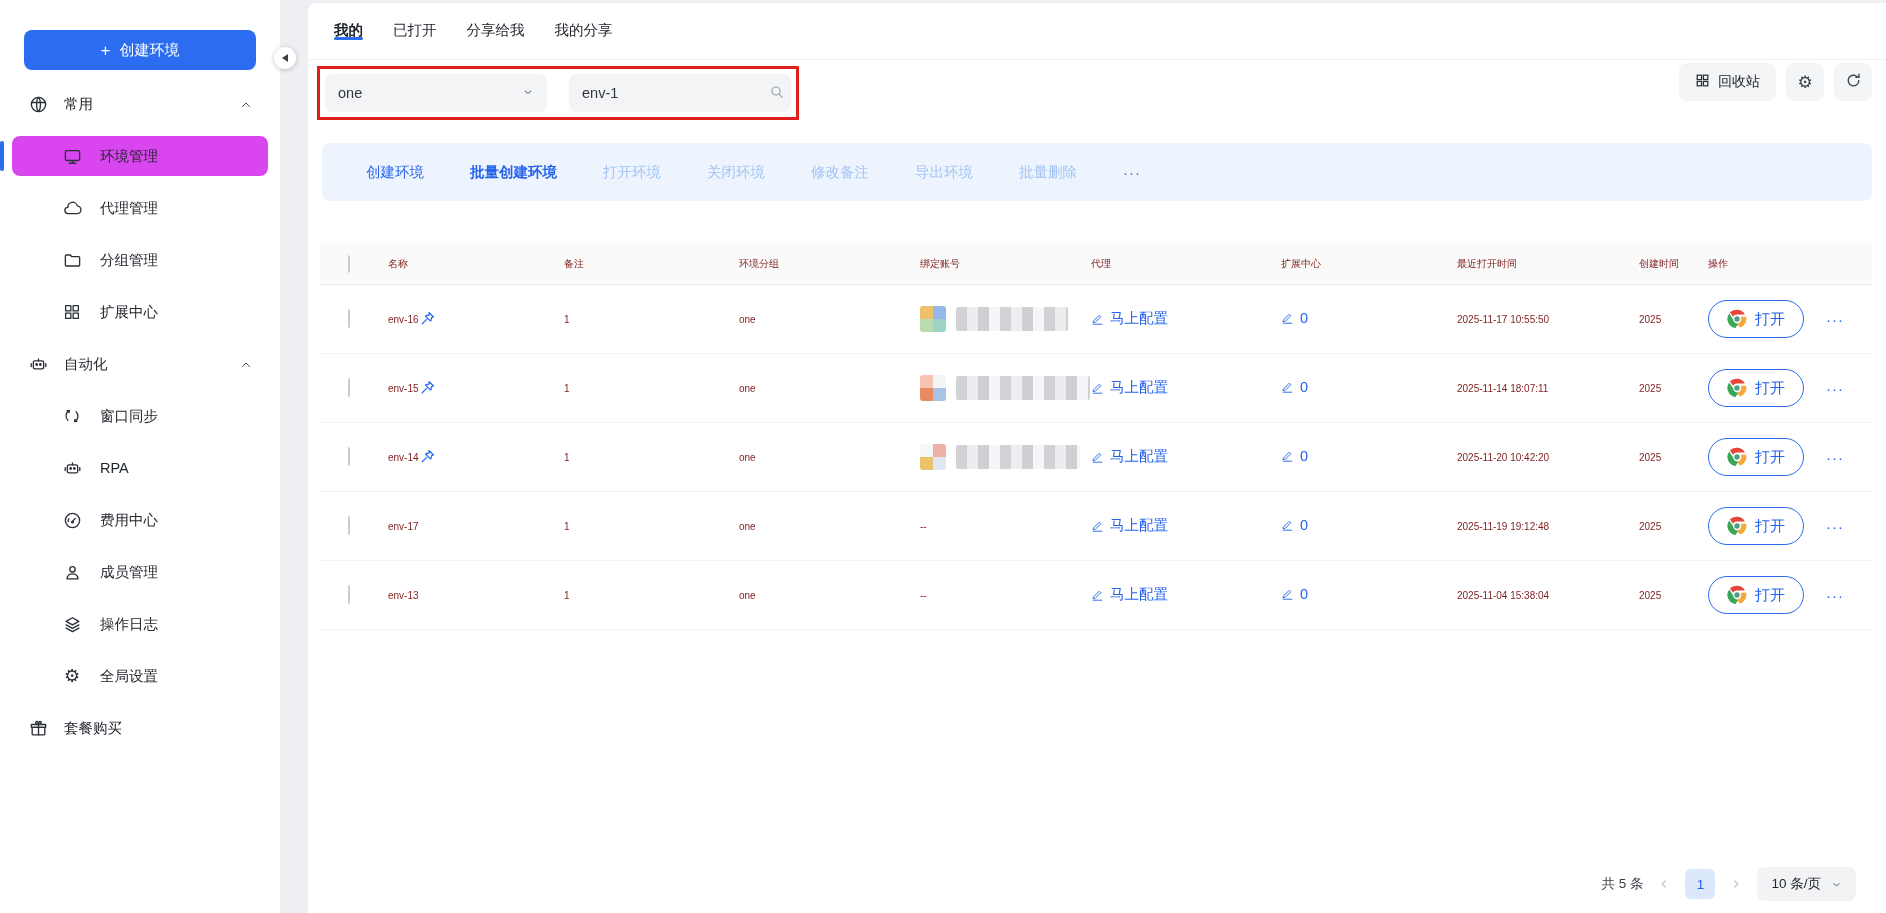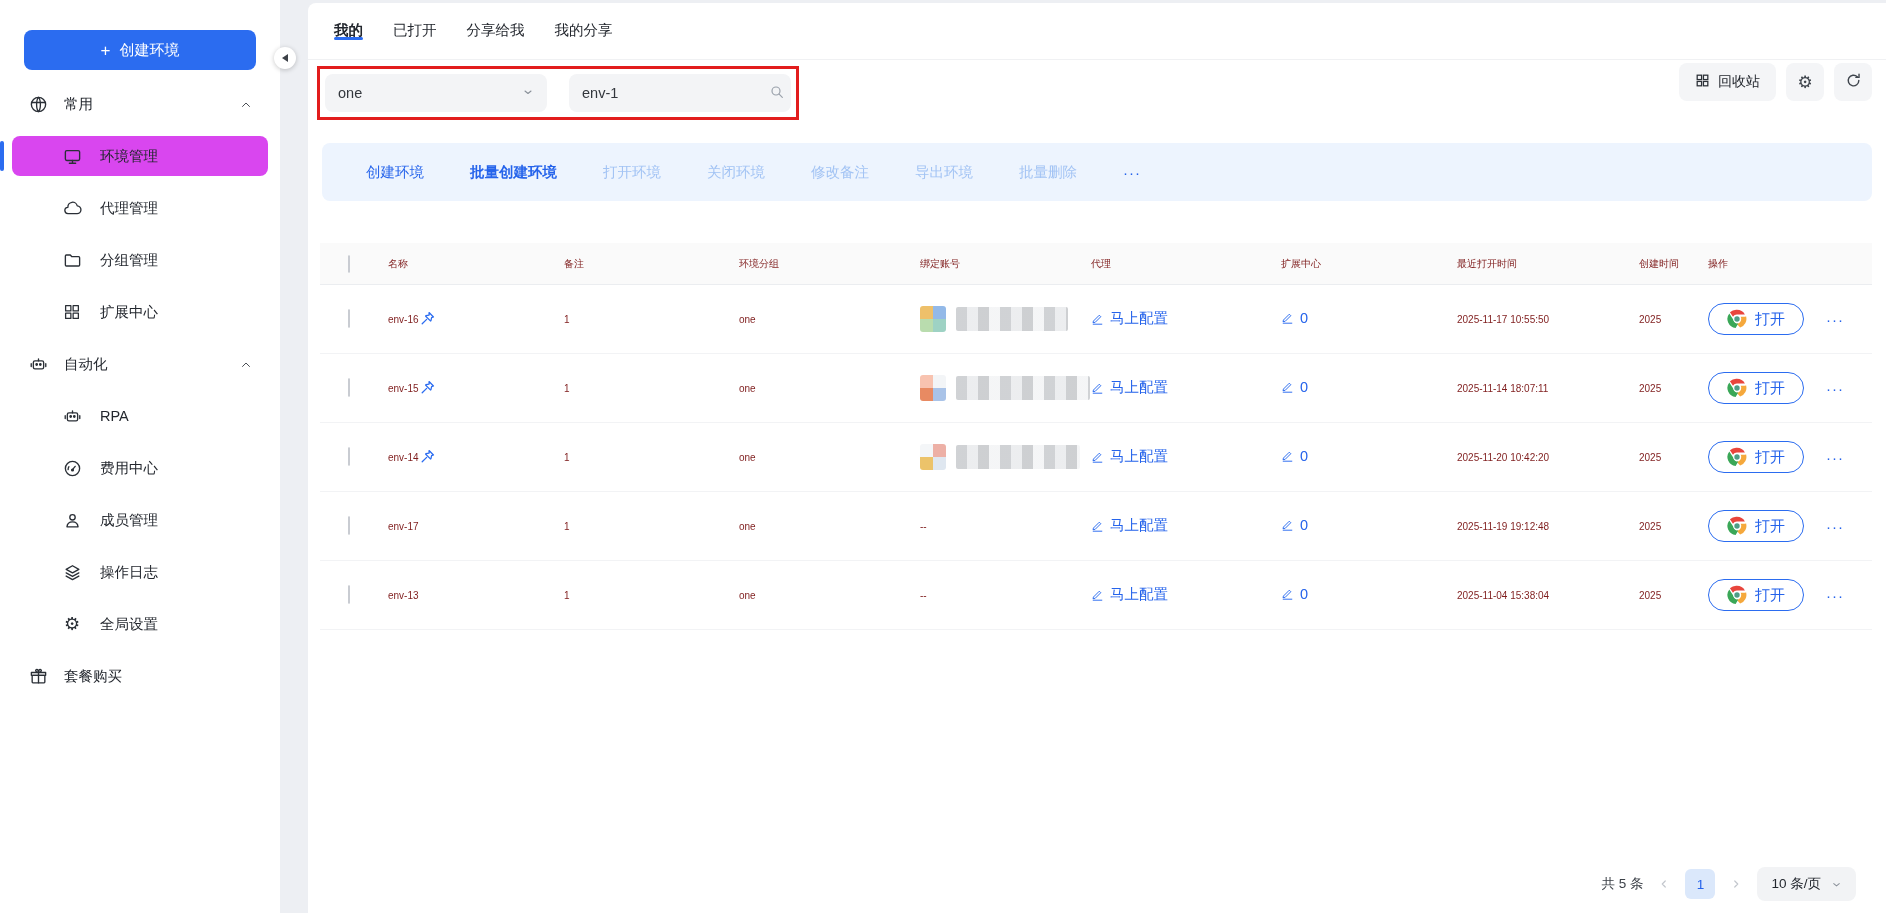--- a/index.html
+++ b/index.html
@@ -74,21 +74,21 @@
   .c0 { width:68px; padding-left:28px; } .c1 { width:176px; } .c2 { width:175px; }
   .c3 { width:181px; } .c4 { width:171px; } .c5 { width:190px; } .c6 { width:176px; }
   .c7 { width:182px; } .c8 { width:44px; overflow:hidden; white-space:nowrap; }
   .c9 { flex:1; display:flex; align-items:center; padding-left:25px; }
   .cell { font-size:10px; color:#7f1d1d; }
   .namecell { display:flex; align-items:center; }
   .checkbox { width:16px; height:16px; border:1.5px solid #c9ccd2; border-radius:3px;
     background:#fff; cursor:pointer; }
   .link { color:#2563eb; font-size:14.5px; display:inline-flex; align-items:center; gap:6px;
     cursor:pointer; }
-  .open-btn { width:96px; height:32px; background:#fff; border:1px solid #2b6cf0;
+  .open-btn { width:96px; height:38px; background:#fff; border:1px solid #2b6cf0;
     border-radius:20px; display:flex; align-items:center; justify-content:center; gap:8px;
     color:#2563eb; font-size:15px; cursor:pointer; font-family:inherit; }
   .row-more { margin-left:22px; color:#2563eb; font-size:15px; letter-spacing:1px; cursor:pointer; }
 
   
   .acct { display:flex; align-items:center; gap:10px; }
   .avatar26 { width:26px; height:26px; border-radius:3px; overflow:hidden; flex:none;
     display:grid; grid-template-columns:1fr 1fr; grid-template-rows:1fr 1fr; }
   .mos { height:24px; border-radius:2px;
     background:repeating-linear-gradient(90deg, rgba(118,124,132,.34) 0 11px,
@@ -179,20 +179,28 @@
             <circle cx="14.3" cy="12" r="0.9" fill="#2a2f36"></circle>
             <path d="M12 7.5V5M2.8 11v3.5M21.2 11v3.5"></path>
           </svg>
       </span>
       <span>自动化</span>
       <span class="chev">
         <svg class="ln" width="12" height="12" viewBox="0 0 24 24">
             <path d="M5 15l7-7 7 7"></path>
           </svg>
       </span>
+    </div>
+    <div class="nav-item child">
+      <span class="ic">
+        <svg class="ln" width="18" height="18" viewBox="0 0 24 24">
+            <path d="M8.5 4.5a8.2 8.2 0 0 0-2 13.2M8.5 4.5l-3 .3M8.5 4.5l-.4 3M15.5 19.5a8.2 8.2 0 0 0 2-13.2M15.5 19.5l3-.3M15.5 19.5l.4-3"></path>
+          </svg>
+      </span>
+      <span>窗口同步</span>
     </div>
     <div class="nav-item child">
       <span class="ic">
         <svg class="ln" width="19" height="19" viewBox="0 0 24 24">
             <rect x="5.5" y="7.5" width="13" height="10" rx="2"></rect>
             <circle cx="9.7" cy="12" r="0.9" fill="#2a2f36"></circle>
             <circle cx="14.3" cy="12" r="0.9" fill="#2a2f36"></circle>
             <path d="M12 7.5V5M2.8 11v3.5M21.2 11v3.5"></path>
           </svg>
       </span>

